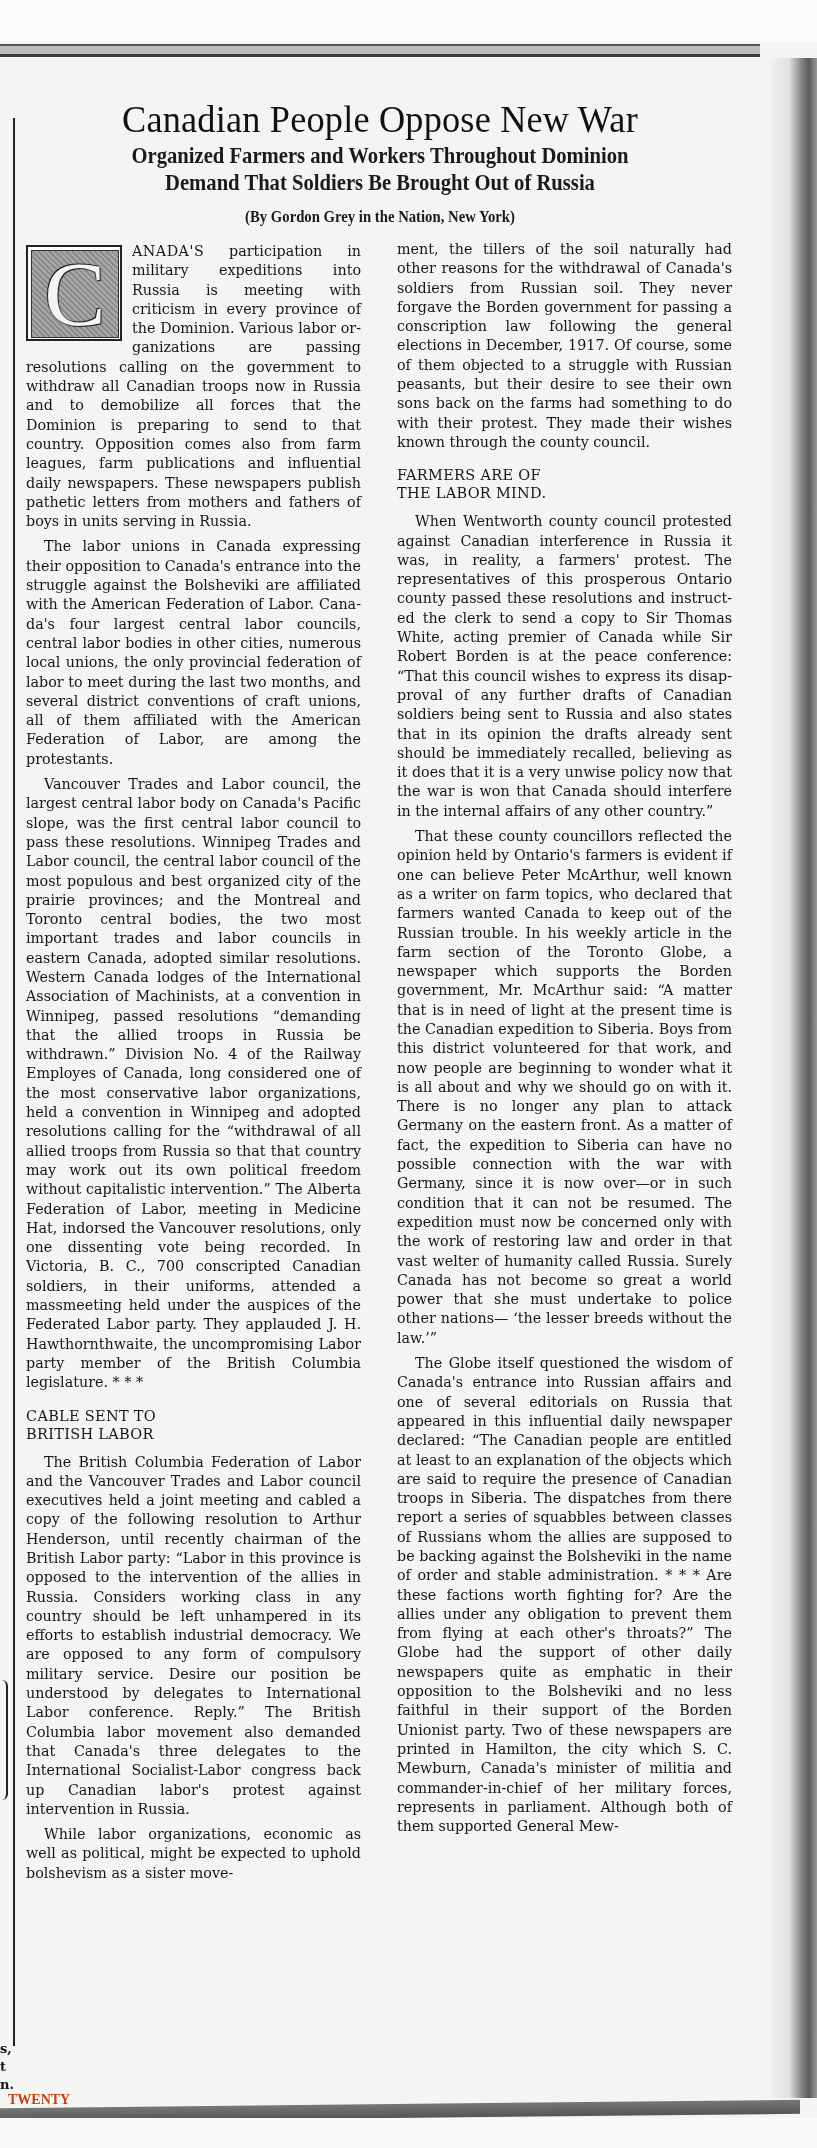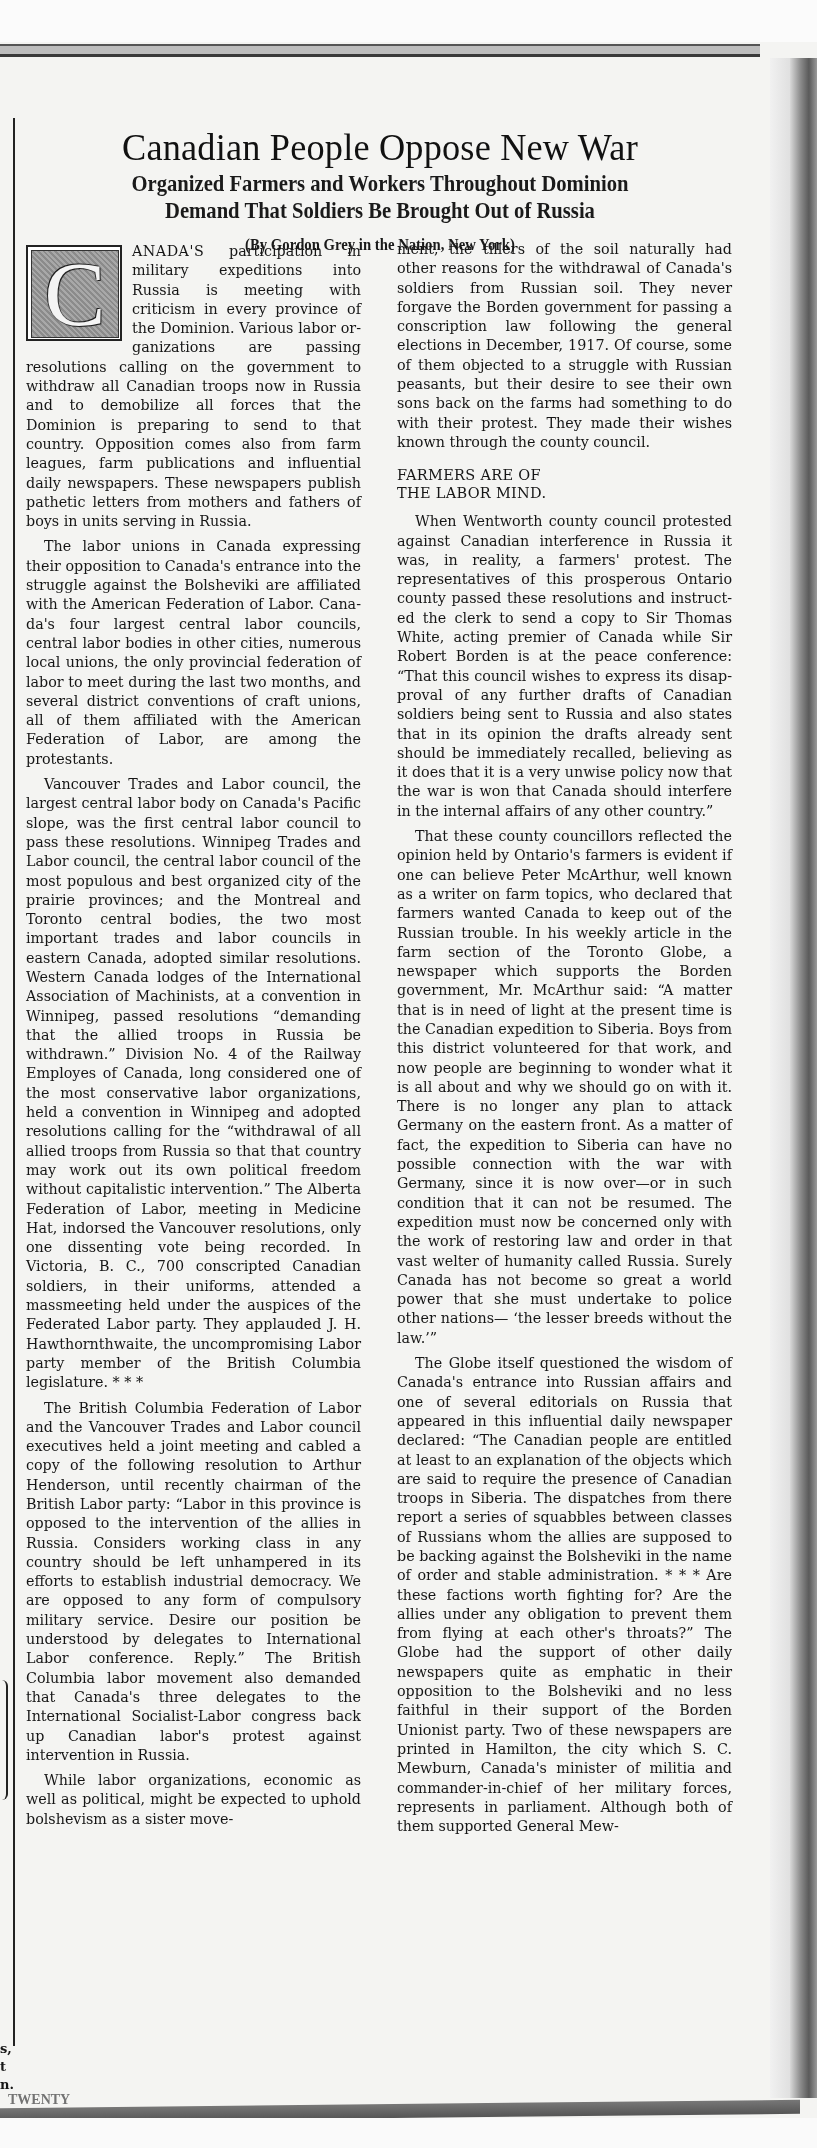--- a/index.html
+++ b/index.html
@@ -23,21 +23,21 @@
   .right-binding {
     position: absolute; left: 790px; top: 58px; width: 27px; height: 2040px;
     background: linear-gradient(90deg, #d9d9d9 0%, #8a8a8a 40%, #5a5a5a 70%, #9a9a9a 100%);
   }
   .right-faint { position:absolute; left:770px; top:58px; width:22px; height:2040px; background: linear-gradient(90deg, #f1f1f1, #dedede); }
   .left-rule {
     position: absolute; left: 13px; top: 118px; width: 2px; height: 1928px; background: #222;
   }
   .left-rule2 { position:absolute; left:0; top:1680px; width:6px; height:120px; border-right:2px solid #222; border-radius: 0 6px 6px 0;}
 
-  .header { position: absolute; left: 20px; top: 98px; width: 720px; text-align: center; margin-top: 28px; }
+  .header { position: absolute; left: 20px; top: 98px; width: 720px; text-align: center; }
   .title {
     font-family: "Liberation Serif", serif; font-size: 37px; font-weight: normal;
     margin: 0; letter-spacing: 0.2px; color: #111; line-height: 44px;
     transform: scaleX(0.98);
   }
   .subtitle {
     font-family: "Liberation Serif", serif; font-size: 24px; font-weight: bold;
     margin: 0; line-height: 27px; color: #1a1a1a; transform: scaleX(0.86);
   }
   .byline {
@@ -66,21 +66,21 @@
   .dropcap-inner {
     width: 100%; height: 100%; border: 1px solid #333;
     background: repeating-linear-gradient(45deg, #8b8b8b 0 2px, #a8a8a8 2px 4px);
     display: flex; align-items: center; justify-content: center;
     font-family: "Liberation Serif", serif; font-size: 92px; line-height: 86px;
     color: #f4f4f4; text-shadow: 0 0 2px #222, 1px 1px 0 #222, -1px -1px 0 #222;
   }
   .first-line-cap { font-variant: small-caps; letter-spacing: 0.5px; }
   .footer {
     position: absolute; left: 8px; top: 2092px; font-family: "Liberation Serif", serif;
-    font-weight: bold; font-size: 14px; color: #737373;
+    font-weight: bold; font-size: 14px; color: #c2410c;
   }
   .bottom-shadow {
     position: absolute; left: 0; top: 2104px; width: 800px; height: 14px;
     background: linear-gradient(180deg, #777, #555);
     transform: skewY(-0.6deg);
   }
   .bottom-white { position:absolute; left:0; top:2118px; width:817px; height:30px; background:#fafafa; }
   .left-gutter-text { position:absolute; left:0; top:2040px; font-size:13px; font-weight:bold; line-height:18px; }
 </style>
 </head>
@@ -108,20 +108,24 @@
   </div>
 
   <div class="col left">
     <p class="noindent">
       <span class="dropcap">
         <span class="dropcap-inner">C</span>
       </span><span class="first-line-cap">ANADA'S</span><span> participation in military expeditions into Russia is meeting with criticism in every province of the Domin­ion. Various labor or­ganizations are passing resolutions calling on the government to with­draw all Canadian troops now in Rus­sia and to demobilize all forces that the Dominion is preparing to send to that country. Opposition comes also from farm leagues, farm publications and influential daily newspapers. These newspapers publish pathetic letters from mothers and fathers of boys in units serving in Russia.</span>
     </p>
     <p>The labor unions in Canada express­ing their opposition to Canada's en­trance into the struggle against the Bolsheviki are affiliated with the American Federation of Labor. Cana­da's four largest central labor coun­cils, central labor bodies in other cities, numerous local unions, the only provincial federation of labor to meet during the last two months, and several district conventions of craft unions, all of them affiliated with the American Federation of Labor, are among the protestants.</p>
     <p>Vancouver Trades and Labor coun­cil, the largest central labor body on Canada's Pacific slope, was the first central labor council to pass these resolutions. Winnipeg Trades and Labor council, the central labor coun­cil of the most populous and best or­ganized city of the prairie provinces; and the Montreal and Toronto central bodies, the two most important trades and labor councils in eastern Canada, adopted similar resolutions. Western Canada lodges of the International As­sociation of Machinists, at a conven­tion in Winnipeg, passed resolutions “demanding that the allied troops in Russia be withdrawn.” Division No. 4 of the Railway Employes of Canada, long considered one of the most con­servative labor organizations, held a convention in Winnipeg and adopted resolutions calling for the “withdrawal of all allied troops from Russia so that that country may work out its own political freedom without capitalistic intervention.” The Alberta Federation of Labor, meeting in Medicine Hat, indorsed the Vancouver resolutions, only one dissenting vote being record­ed. In Victoria, B. C., 700 conscripted Canadian soldiers, in their uniforms, attended a massmeeting held under the auspices of the Federated Labor party. They applauded J. H. Haw­thornthwaite, the uncompromising Labor party member of the British Columbia legislature. * * *</p>
+    <h3>
+      <span>CABLE SENT TO</span><br>
+      <span>BRITISH LABOR</span>
+    </h3>
     <p>The British Columbia Federation of Labor and the Vancouver Trades and Labor council executives held a joint meeting and cabled a copy of the fol­lowing resolution to Arthur Hender­son, until recently chairman of the British Labor party: “Labor in this province is opposed to the intervention of the allies in Russia. Considers working class in any country should be left unhampered in its efforts to establish industrial democracy. We are opposed to any form of compul­sory military service. Desire our posi­tion be understood by delegates to In­ternational Labor conference. Reply.” The British Columbia labor movement also demanded that Canada's three delegates to the International Social­ist-Labor congress back up Canadian labor's protest against intervention in Russia.</p>
     <p>While labor organizations, economic as well as political, might be expected to uphold bolshevism as a sister move-</p>
   </div>
 
   <div class="col right">
     <p class="noindent">ment, the tillers of the soil naturally had other reasons for the withdrawal of Canada's soldiers from Russian soil. They never forgave the Borden gov­ernment for passing a conscription law following the general elections in December, 1917. Of course, some of them objected to a struggle with Rus­sian peasants, but their desire to see their own sons back on the farms had something to do with their protest. They made their wishes known through the county council.</p>
     <h3>
       <span>FARMERS ARE OF</span><br>
       <span>THE LABOR MIND.</span>
     </h3>

